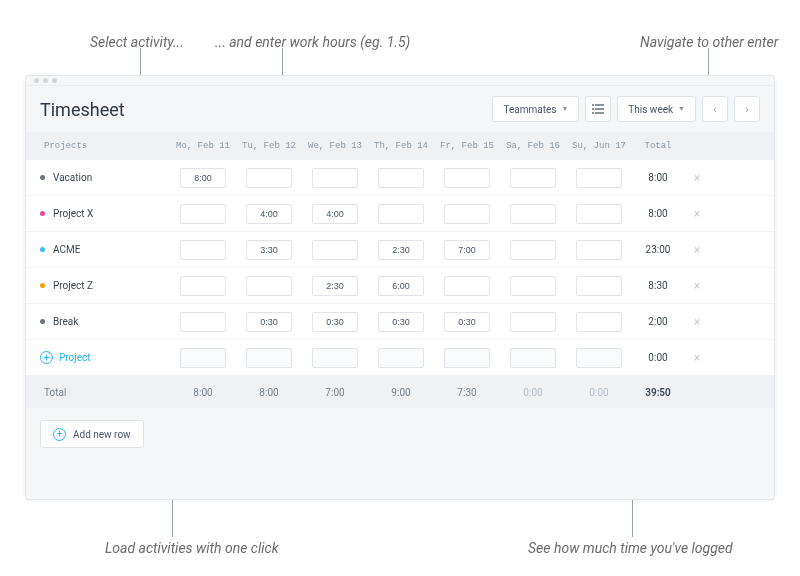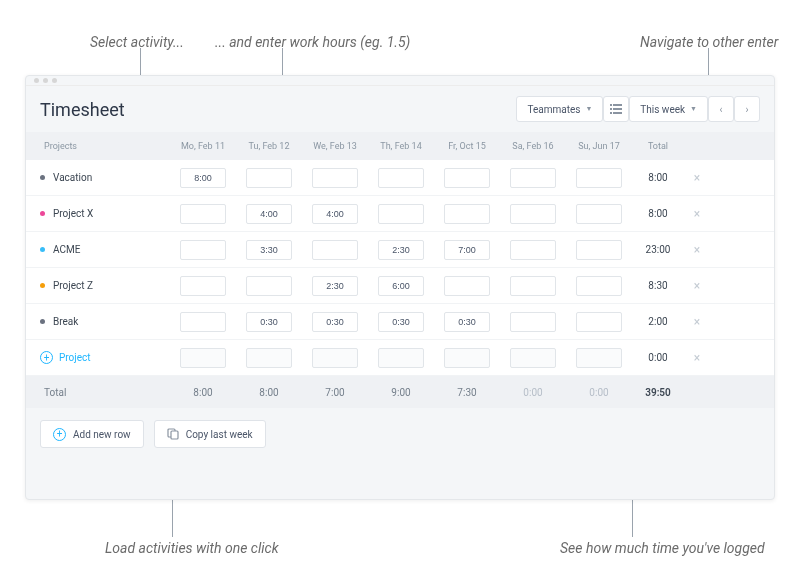--- a/index.html
+++ b/index.html
@@ -38,41 +38,41 @@
     border-bottom: 1px solid #ececec;
     display: flex; align-items: center; gap: 4px;
     padding-left: 8px;
   }
   .dot { width: 5px; height: 5px; border-radius: 50%; background: #d6d6d6; }
   .header {
     display: flex; align-items: center; justify-content: space-between;
     padding: 10px 14px 10px 14px;
   }
   .title { font-size: 18px; color: #2d3748; font-weight: 400; }
-  .header-controls { display: flex; align-items: center; margin-left: 12px; }
+  .header-controls { display: flex; gap: 6px; align-items: center; margin-left: 12px; }
   .btn {
     background: #fff; border: 1px solid #dfe3e8; border-radius: 3px;
     height: 26px; padding: 0 10px; display: flex; align-items: center; gap: 5px;
     font-size: 10px; color: #4a5568; cursor: pointer;
   }
   .btn.icon-only { padding: 0; width: 26px; justify-content: center; }
   .caret { font-size: 7px; color: #8a94a1; }
   svg { display: block; }
 
   .grid-head, .row, .footer-row {
     display: grid;
     grid-template-columns: 130px repeat(7, 66px) 52px 26px;
     align-items: center;
     gap: 0;
     padding: 0 14px;
   }
   .grid-head {
     height: 28px; font-size: 9px; color: #8b97a3; background: #eff1f4;
   }
-  .grid-head > div { text-align: center; }
+  .grid-head > div { text-align: center; font-family: Liberation Mono, monospace; }
   .grid-head > div:first-child { text-align: left; padding-left: 4px; }
   .grid-head > div:nth-child(9) { text-align: center; }
 
   .rows { background: #fff; }
   .row { height: 36px; border-bottom: 1px solid #f1f3f5; }
   .proj { display: flex; align-items: center; gap: 8px; font-size: 10px; color: #3c4652; }
   .proj .bullet { width: 5px; height: 5px; border-radius: 50%; flex-shrink: 0; }
   .cell { display: flex; justify-content: center; }
   .inp {
     width: 46px; height: 20px; border: 1px solid #e1e5e9; border-radius: 2px;
@@ -115,21 +115,21 @@
 
 <div class="callout" style="top:34px; left:215px;">... and enter work hours (eg. 1.5)</div>
 <div class="callout-line" style="left:282px; top:48px; width:1px; height:143px;"></div>
 
 <div class="callout" style="top:34px; left:640px;">Navigate to other enter</div>
 <div class="callout-line" style="left:708px; top:48px; width:1px; height:47px;"></div>
 
 <div class="callout" style="top:540px; left:105px;">Load activities with one click</div>
 <div class="callout-line" style="left:172px; top:487px; width:1px; height:50px;"></div>
 
-<div class="callout" style="top:540px; left:560px;">See how much time you've logged</div>
+<div class="callout" style="top:540px; left:528px;">See how much time you've logged</div>
 <div class="callout-line" style="left:632px; top:442px; width:1px; height:95px;"></div>
 
 <div class="window">
   <div class="titlebar">
     <div class="dot"></div>
     <div class="dot"></div>
     <div class="dot"></div>
   </div>
 
   <div class="header">
@@ -161,21 +161,21 @@
       </div>
     </div>
   </div>
 
   <div class="grid-head">
     <div>Projects</div>
     <div>Mo, Feb 11</div>
     <div>Tu, Feb 12</div>
     <div>We, Feb 13</div>
     <div>Th, Feb 14</div>
-    <div>Fr, Oct 15</div>
+    <div>Fr, Feb 15</div>
     <div>Sa, Feb 16</div>
     <div>Su, Jun 17</div>
     <div>Total</div>
     <div></div>
   </div>
 
   <div class="rows" id="rows-container">
       <div class="row">
         <div class="proj">
           <span class="bullet" style="background: rgb(107, 114, 128);"></span>
@@ -365,23 +365,14 @@
     <div></div>
   </div>
 
   <div class="action-bar">
     <div class="action-btn add">
       <span class="ic">
         <span class="plus-circle">+</span>
       </span>
       <span>Add new row</span>
     </div>
-    <div class="action-btn">
-      <span class="ic">
-        <svg width="12" height="12" viewBox="0 0 12 12">
-            <rect x="1" y="1" width="7" height="8" rx="1" fill="none" stroke="#8a94a1" stroke-width="1.2"></rect>
-            <rect x="4" y="3" width="7" height="8" rx="1" fill="#fff" stroke="#8a94a1" stroke-width="1.2"></rect>
-          </svg>
-      </span>
-      <span>Copy last week</span>
-    </div>
   </div>
 </div>
 
 </body></html>

